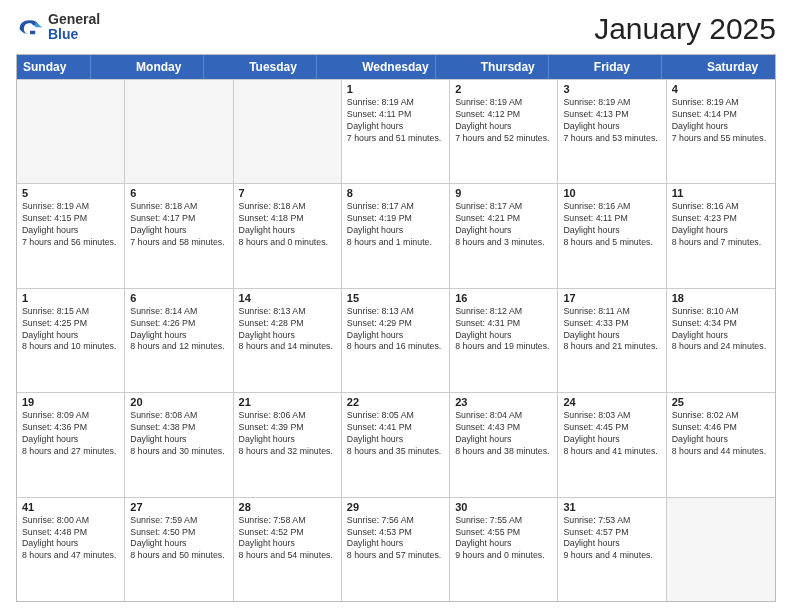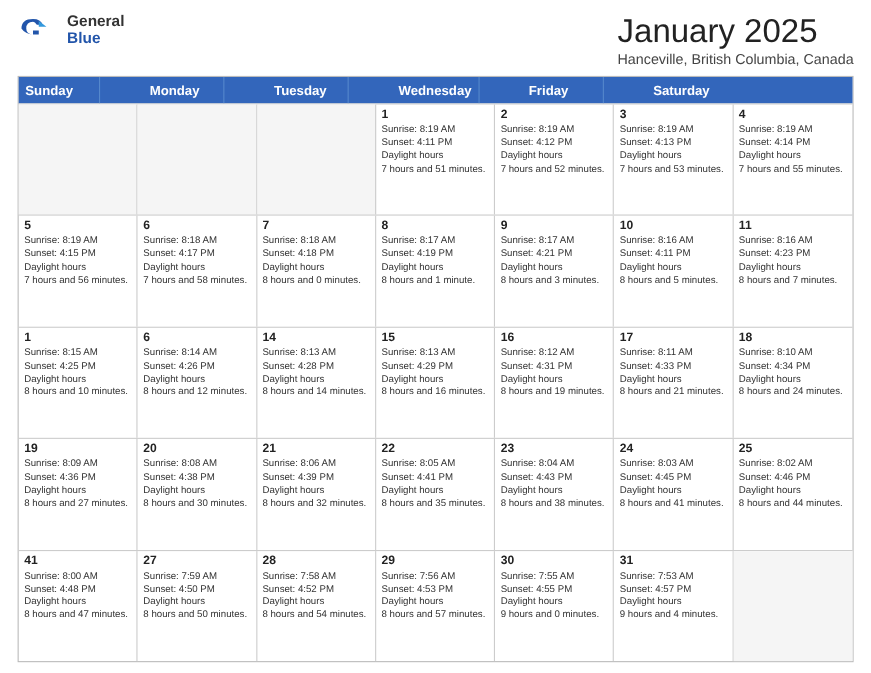--- a/index.html
+++ b/index.html
@@ -19,22 +19,22 @@
       padding: 12px 16px 10px 16px;
     }
     .header {
       display: flex;
       align-items: flex-start;
       justify-content: space-between;
       margin-bottom: 8px;
     }
     .logo {
       display: flex;
-      align-items: flex-start;
-      gap: 17px;
+      align-items: flex-end;
+      gap: 4px;
     }
     .logo-icon {
       width: 28px;
       height: 28px;
     }
     .title-block {
       text-align: left;
     }
     .title-month {
       font-size: 30px;
@@ -113,31 +113,31 @@
       </svg>
       <div>
         <div style="font-size:14px;font-weight:bold;color:#333;line-height:1.1">
           <span>General</span><br>
           <span style="color:#2255aa">Blue</span>
         </div>
       </div>
     </div>
     <div class="title-block">
       <div class="title-month">January 2025</div>
-      <div class="title-location">Hanceville, British Columbia, Canada</div>
     </div>
   </div>
 
   <div class="calendar">
     <div class="cal-header-row">
 
     <div class="cal-header-cell">Sunday</div>
         <div class="cal-header-cell">Monday</div>
         <div class="cal-header-cell">Tuesday</div>
         <div class="cal-header-cell">Wednesday</div>
+        <div class="cal-header-cell">Thursday</div>
         <div class="cal-header-cell">Friday</div>
         <div class="cal-header-cell">Saturday</div>
       </div>
     <div class="cal-body">
 
     <div class="cal-row">
           <div class="cal-cell empty"></div>
           <div class="cal-cell empty"></div>
           <div class="cal-cell empty"></div>
           <div class="cal-cell">

